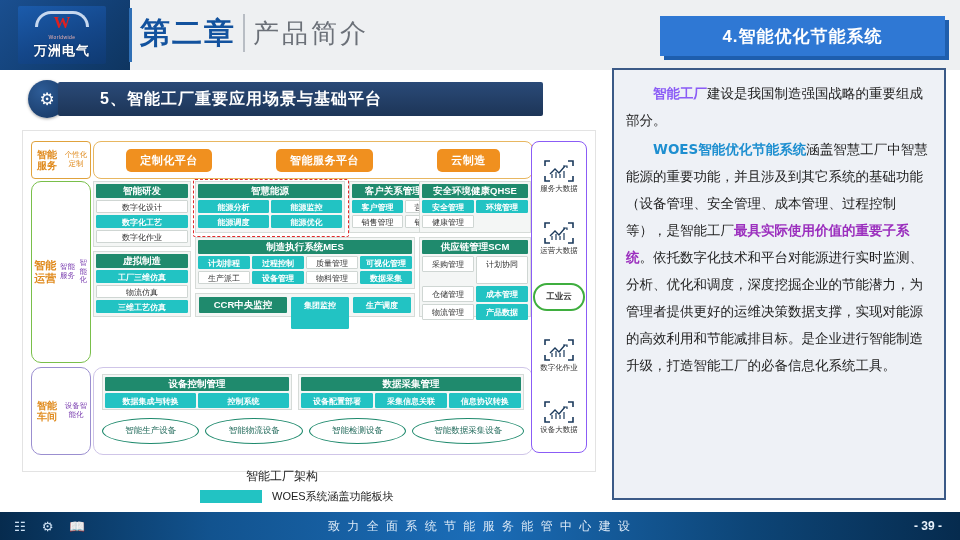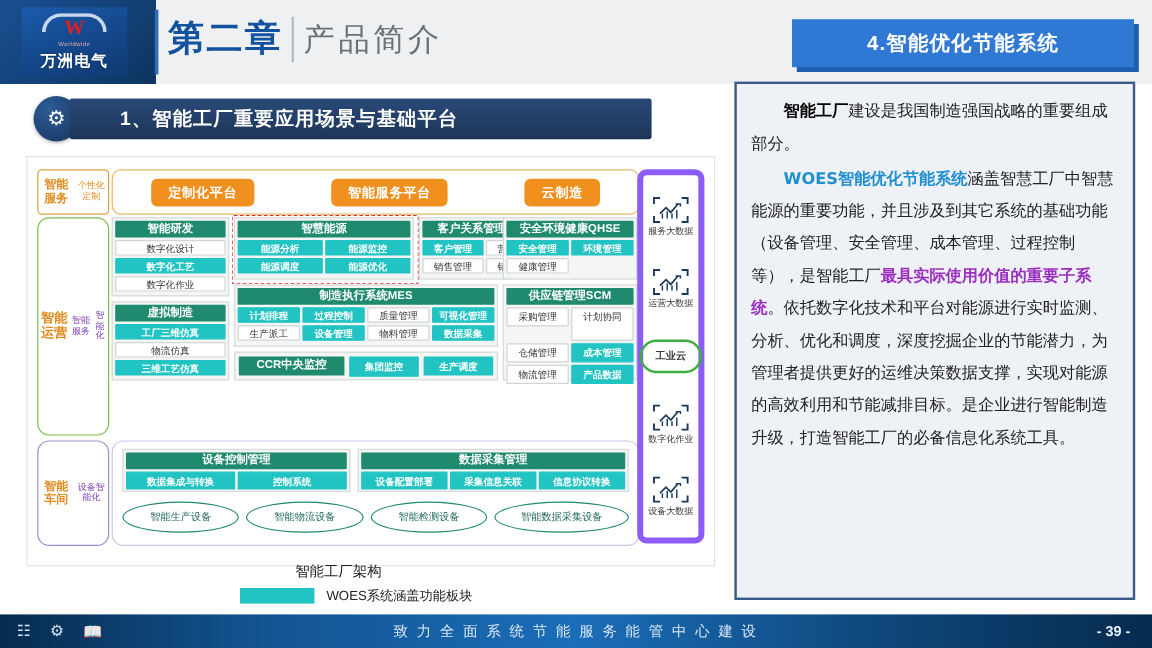--- a/index.html
+++ b/index.html
@@ -82,38 +82,38 @@
   #row-shop{position:absolute;left:8px;top:236px;width:500px;height:86px;}
   #shop-label{position:absolute;left:0;top:0;width:58px;height:86px;border-color:#9b8fd0;border-radius:10px;}
   #shop-label .t1{color:#e08b1e;}
   #shop-label .t2{color:#7b3fb0;}
   #shop-panel{position:absolute;left:62px;top:0;width:438px;height:86px;
      border:1px solid #cfc5e8;border-radius:10px;background:#fff;}
   .ellipse{border:1px solid #1f8a6d;border-radius:50%;font-size:8.5px;color:#236b5c;
      display:flex;align-items:center;justify-content:center;height:24px;text-align:center;}
   
   #bigdata{position:absolute;left:508px;top:10px;width:56px;height:312px;
-     border:5px solid #8b5cf6;border-radius:8px;background:#fff;
+     border:1px solid #8b5cf6;border-radius:8px;background:#fff;
      display:flex;flex-direction:column;align-items:center;justify-content:space-around;padding:4px 0;box-sizing:border-box;}
   .bd-item{display:flex;flex-direction:column;align-items:center;}
   .bd-item .lbl{font-size:7.5px;color:#333;margin-top:1px;}
   .cloud{width:48px;height:24px;border:2px solid #3fae3f;border-radius:14px;
      display:flex;align-items:center;justify-content:center;font-size:8.5px;color:#333;font-weight:bold;}
   
   #legend{position:absolute;left:200px;top:468px;width:330px;}
   #legend .cap{font-size:12px;color:#222;margin-left:46px;}
   #legend .row{display:flex;align-items:center;margin-top:4px;}
   #legend .swatch{width:62px;height:13px;background:#22c3c3;}
   #legend .txt{font-size:11px;color:#222;margin-left:10px;}
   
   #text-panel{position:absolute;left:612px;top:68px;width:334px;height:432px;
      background:#eef1f6;border:2px solid #3b5a87;padding:10px 12px;box-sizing:border-box;}
   #text-panel p{margin:0 0 2px 0;font-size:13.5px;line-height:27px;color:#222;text-indent:2em;
      font-family:"DejaVu Sans",sans-serif;}
-  .g{color:#000000;font-weight:bold;}
+  .g{color:#8b5cf6;font-weight:bold;font-family:Liberation Serif, serif;}
   .b{color:#1e8fd0;font-weight:bold;}
   .m{color:#9b2fbe;font-weight:bold;}
   
   #footer{position:absolute;left:0;top:512px;width:960px;height:28px;
      background:linear-gradient(90deg,#062b4e 0%,#12538f 22%,#1b6db8 50%,#0d4577 78%,#062b4e 100%);
      display:flex;align-items:center;}
   #footer-icons{position:absolute;left:14px;top:0;height:28px;display:flex;align-items:center;gap:16px;
      color:#cfe2f5;font-size:13px;}
   #footer-slogan{position:absolute;left:0;top:0;width:960px;height:28px;
      display:flex;align-items:center;justify-content:center;color:#dbe9f7;font-size:12px;letter-spacing:2px;}
@@ -139,21 +139,21 @@
 <div id="chapter-num">第二章</div>
 <div id="chapter-sep"></div>
 <div id="chapter-title">产品简介</div>
 
 <div id="corner-tag">
   <span>4.智能优化节能系统</span>
 </div>
 
 <div id="sec-icon">⚙</div>
 <div id="sec-bar">
-  <span>1、智能工厂重要应用场景与基础平台</span>
+  <span>5、智能工厂重要应用场景与基础平台</span>
 </div>
 
 <div id="diagram">
 
   <div id="row-service">
     <div class="lvl-label" id="svc-label">
       <div class="t1">智能服务</div>
       <div class="t2">个性化定制</div>
     </div>
     <div id="svc-panel">
@@ -210,21 +210,21 @@
           <div class="cell" style="flex:0 0 calc(25% - 1.5px)">生产派工</div>
           <div class="cell hl" style="flex:0 0 calc(25% - 1.5px)">设备管理</div>
           <div class="cell" style="flex:0 0 calc(25% - 1.5px)">物料管理</div>
           <div class="cell hl" style="flex:0 0 calc(25% - 1.5px)">数据采集</div>
         </div>
       </div>
 
       <div class="mod" style="left:102px;top:112px;width:220px;height:24px;padding:3px;">
         <div style="display:flex;gap:4px;">
           <div class="mod-dark" style="flex:0 0 88px;">CCR中央监控</div>
-          <div class="cell hl" style="height:17px;line-height:16px;">集团监控</div>
+          <div class="cell hl" style="height:32px;line-height:16px;">集团监控</div>
           <div class="cell hl" style="height:16px;line-height:16px;">生产调度</div>
         </div>
       </div>
 
       <div class="mod" style="left:256px;top:0;width:110px;height:52px;">
         <div class="mod-head">客户关系管理CRM</div>
         <div class="mod-grid">
           <div class="cell hl" style="flex:0 0 calc(50% - 1px)">客户管理</div>
           <div class="cell" style="flex:0 0 calc(50% - 1px)">营销策划</div>
           <div class="cell" style="flex:0 0 calc(50% - 1px)">销售管理</div>

